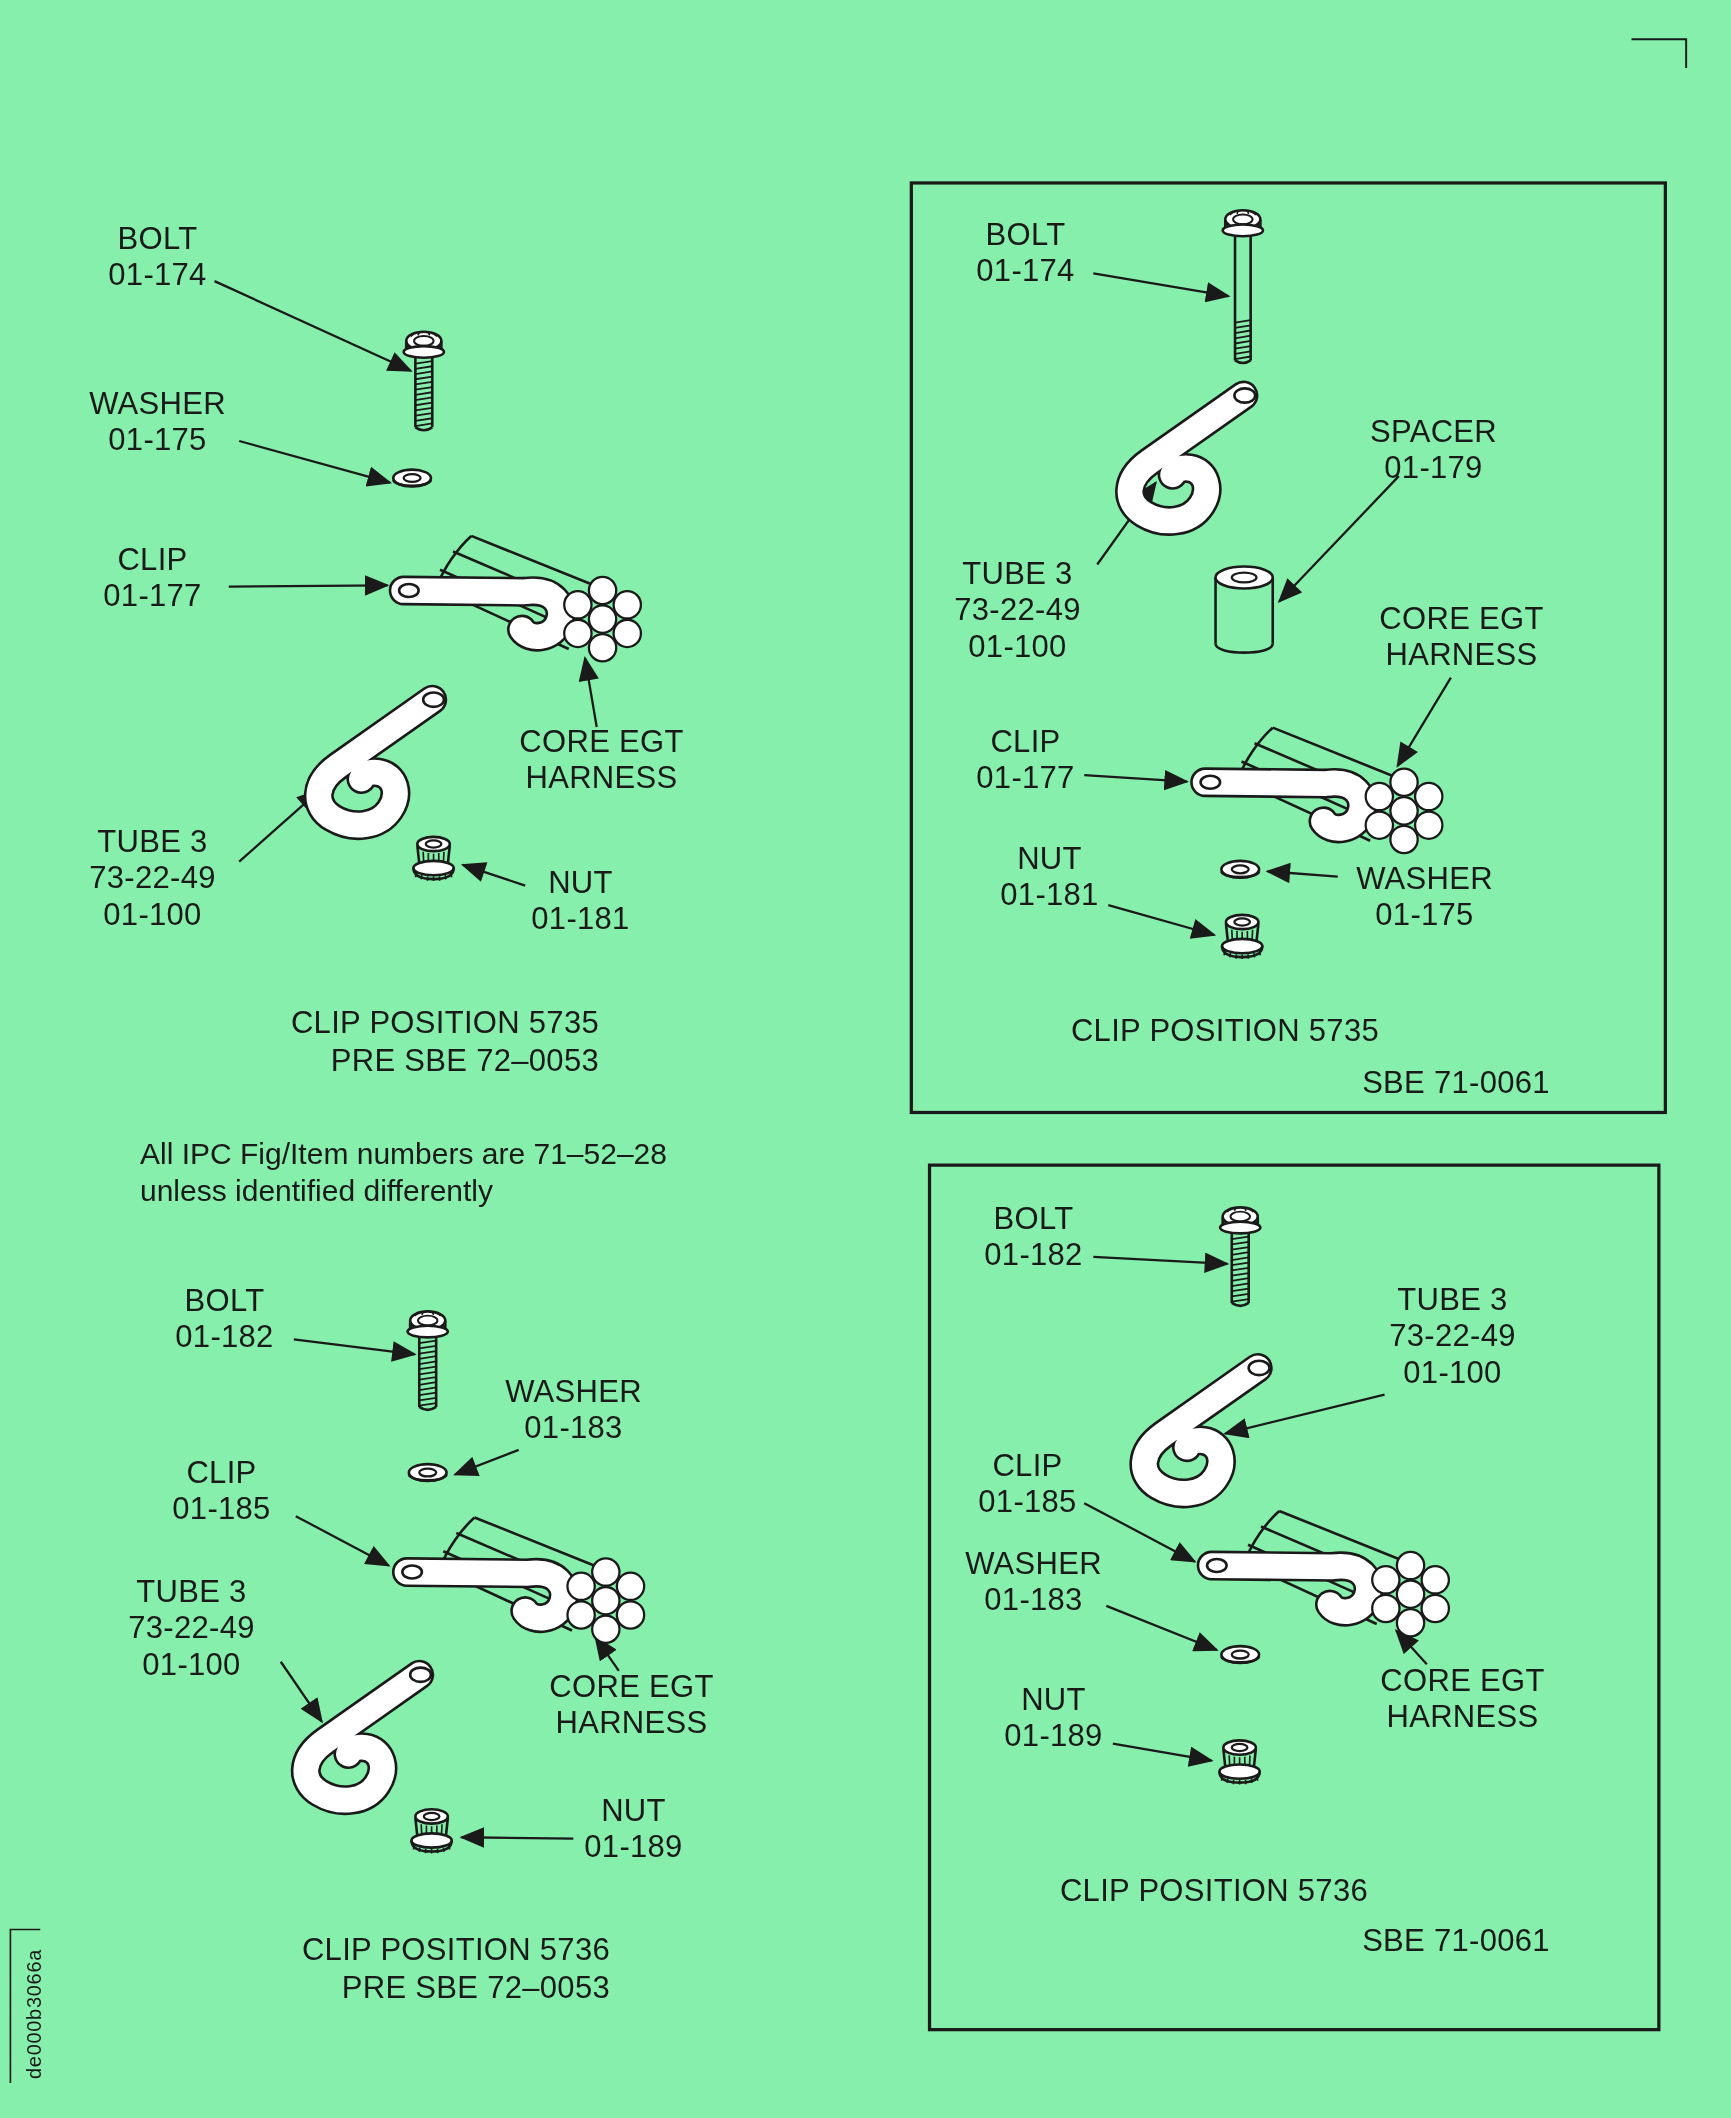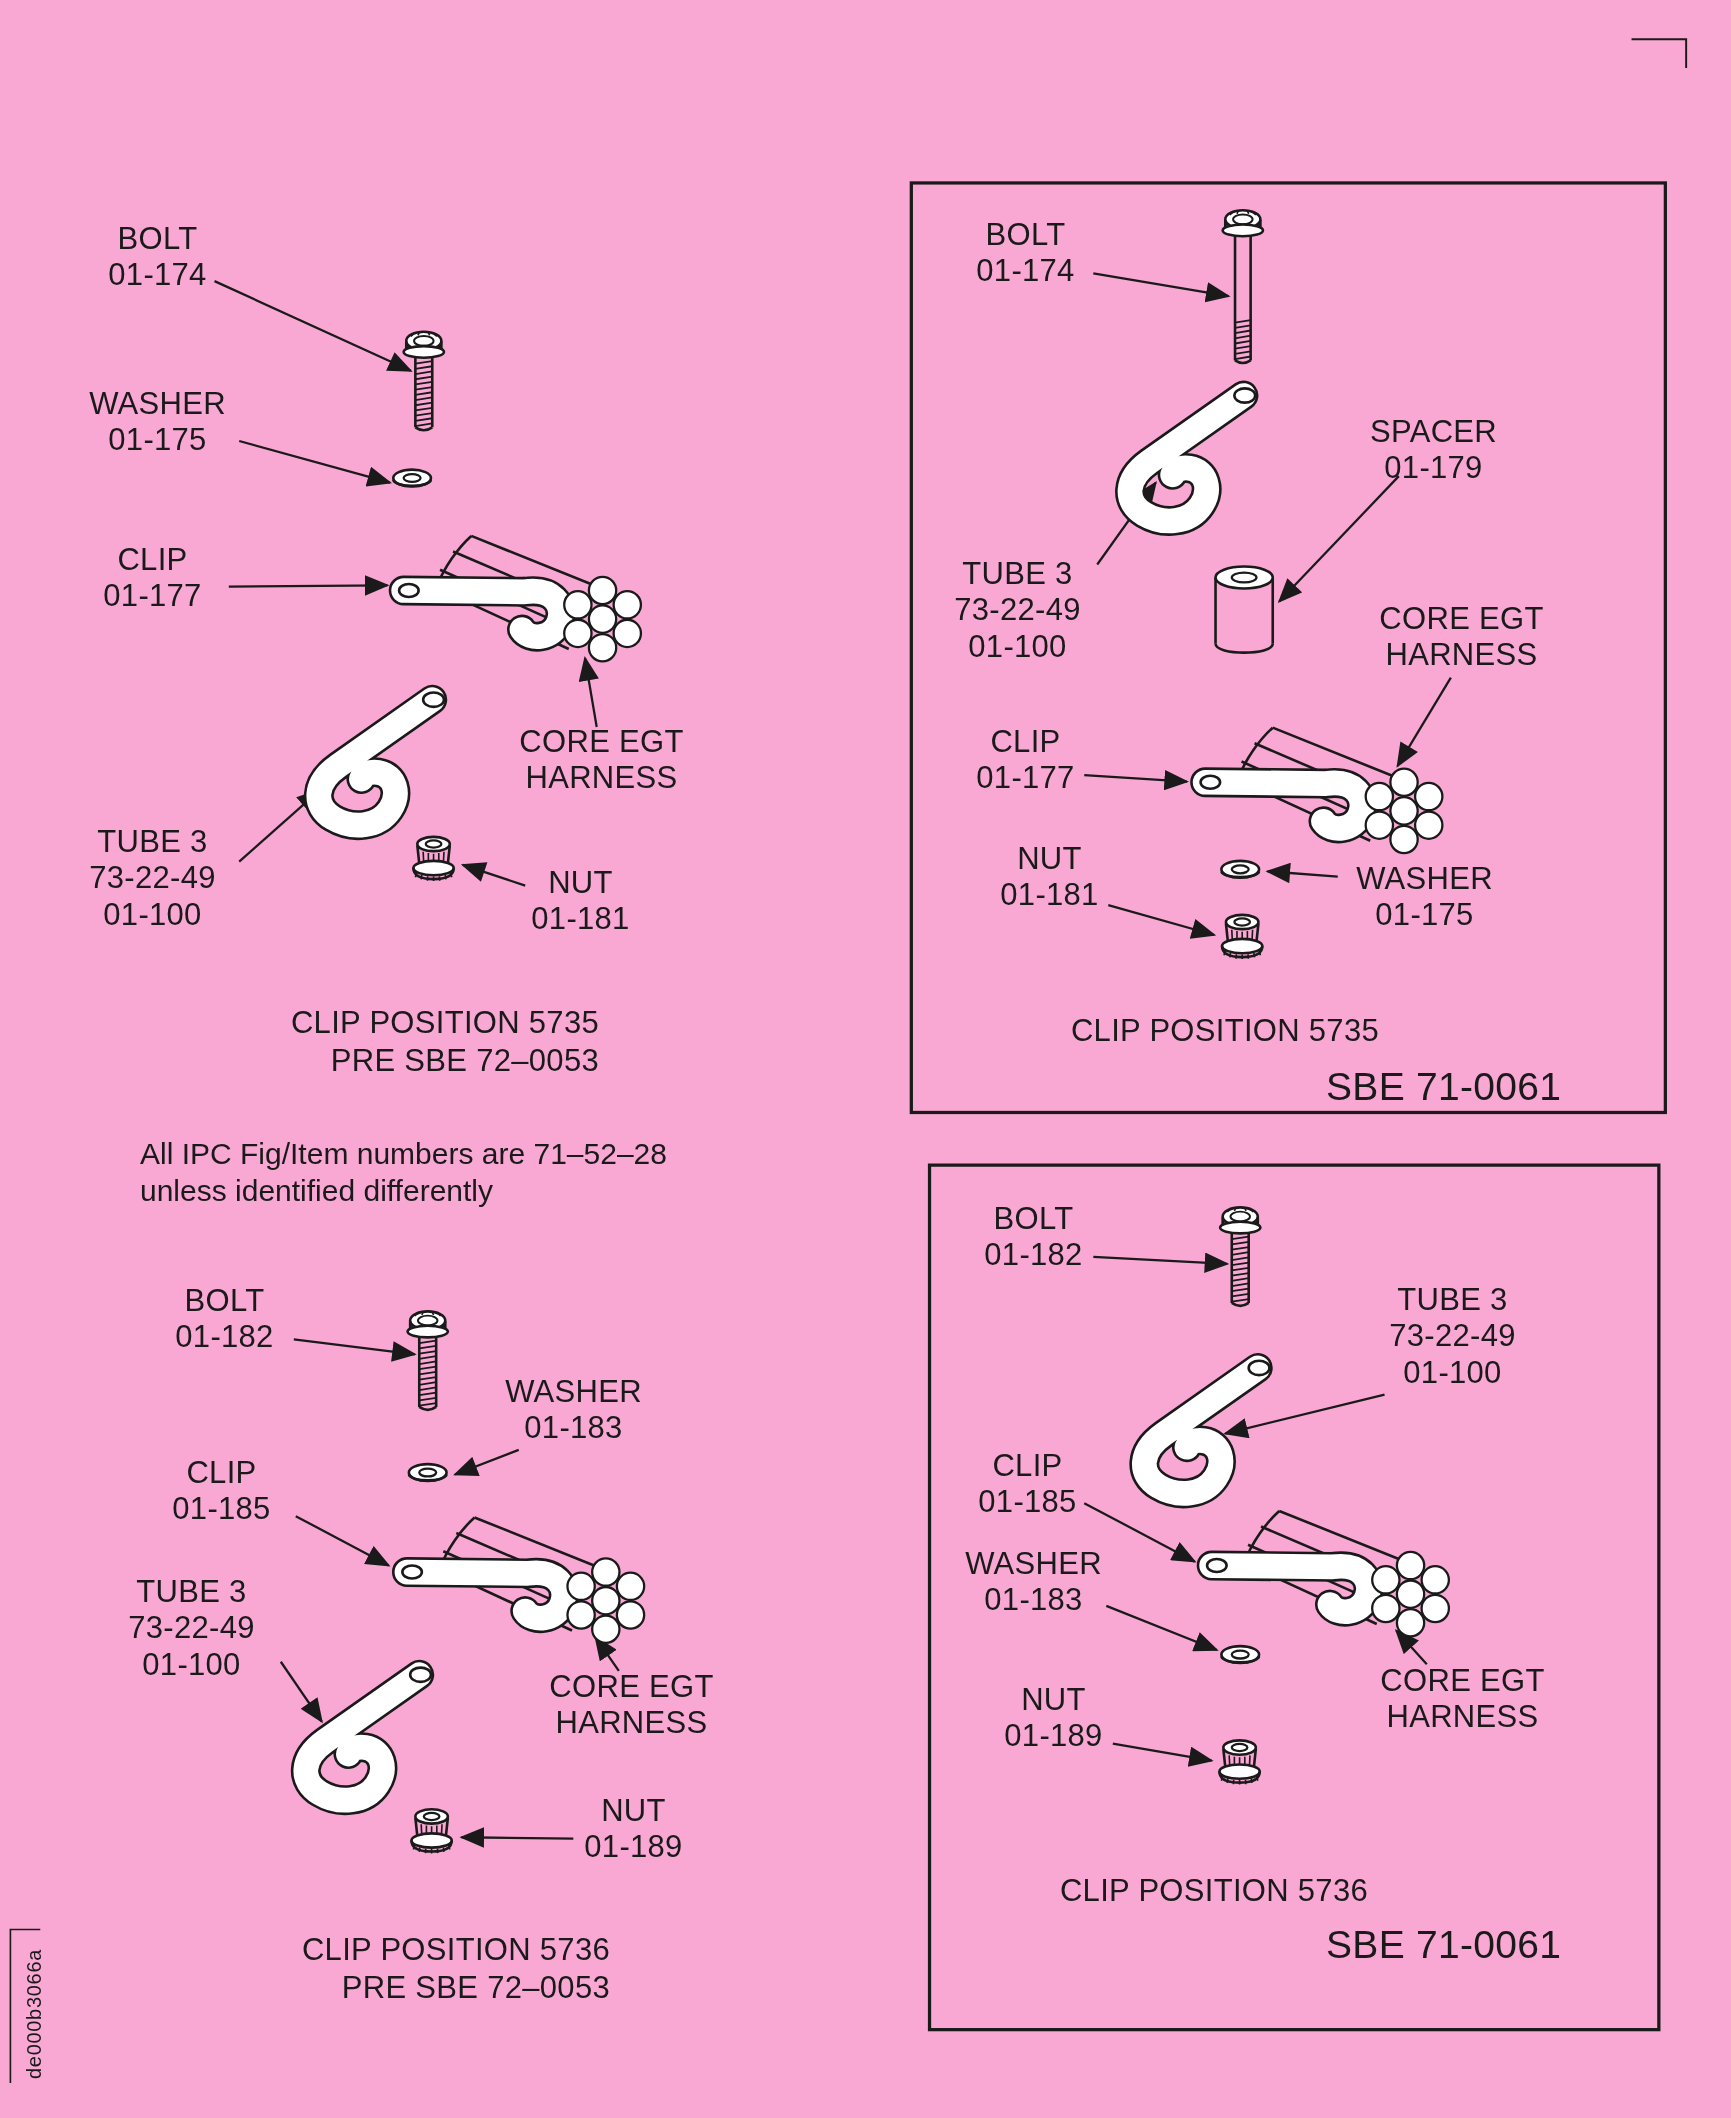--- a/index.html
+++ b/index.html
@@ -1,29 +1,29 @@
 <!DOCTYPE html>
 <html style="font-size:10.4px"><head>
 <meta charset="utf-8">
 <style>
   * { margin:0; padding:0; box-sizing:border-box; }
   html, body { background:#ffffff; }
   .canvas {
     position:relative; width:1731px; height:2119px;
-    background:#f9a8d4; overflow:hidden;
+    background:#86efac; overflow:hidden;
     font-family:"Liberation Sans", sans-serif; color:#1a1a1a;
   }
   .artwork { position:absolute; left:0; top:0; width:1731px; height:2119px; }
   .lbl {
     position:absolute; white-space:pre-line; font-size:31px;
     line-height:1.17; text-align:center; letter-spacing:0.3px;
   }
   .caption { position:absolute; white-space:pre-line; font-size:31px; line-height:1.22; text-align:right; letter-spacing:0.3px; }
   .note { position:absolute; white-space:pre-line; font-size:30px; line-height:1.24; text-align:left; }
-  .sbe { position:absolute; font-size:39px; letter-spacing:0.3px; }
+  .sbe { position:absolute; font-size:31px; text-align:center; letter-spacing:0.3px; }
   .doccode {
     position:absolute; left:23.4px; top:2079px; font-size:20px; letter-spacing:0.7px;
     transform:rotate(-90deg); transform-origin:0 0; white-space:nowrap;
   }
 </style>
 </head>
 <body>
 
 <div class="canvas">
 

